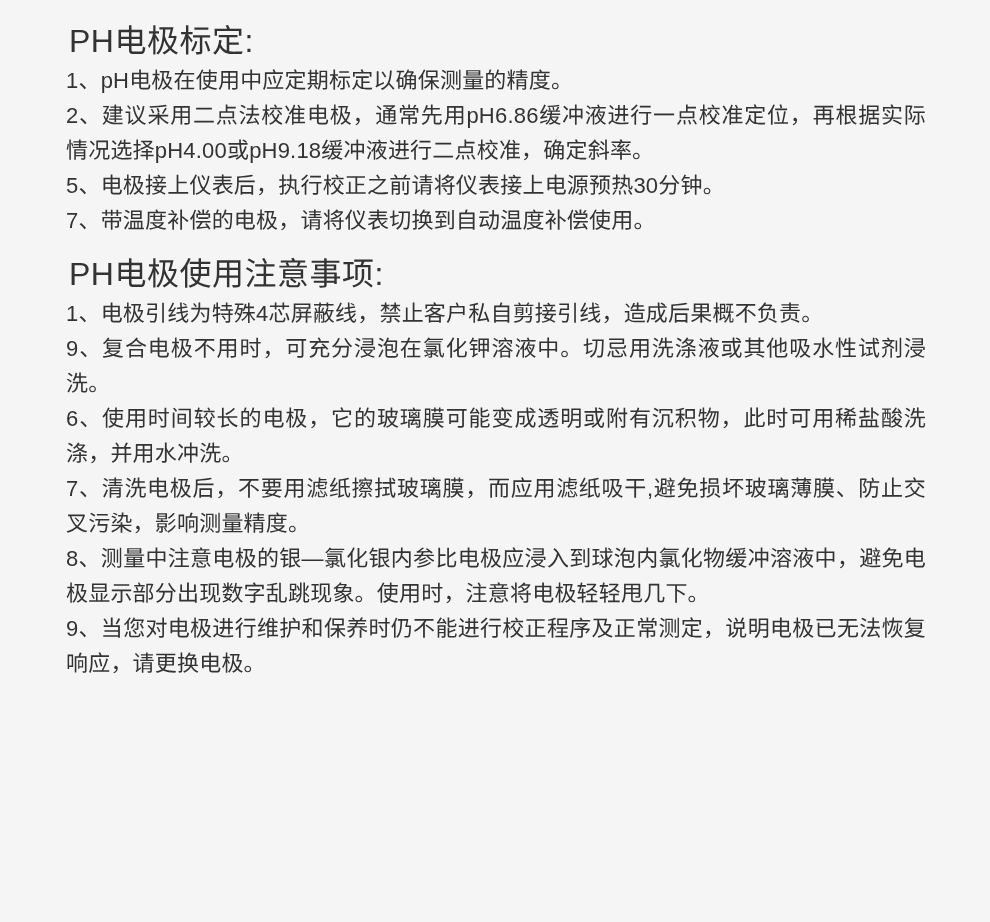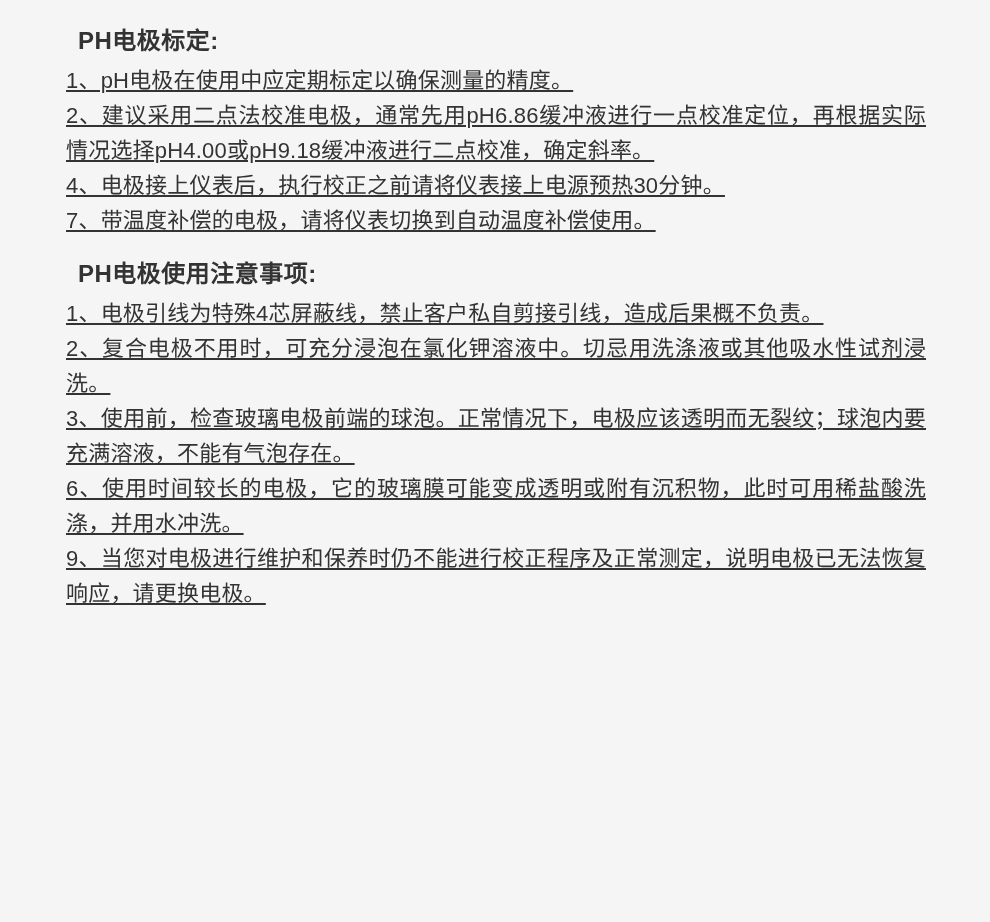--- a/index.html
+++ b/index.html
@@ -19,51 +19,51 @@
     width: 990px;
     padding: 22px 64px 0 66px;
   }
   .section {
     margin: 0;
   }
   .section + .section {
     margin-top: 17px;
   }
   .section-title {
-    font-size: 24px;
-    font-weight: 700;
+    font-size: 32px;
+    font-weight: 400;
     line-height: 38px;
-    margin: 0 0 3px 12px;
+    margin: 0 0 3px 3px;
     letter-spacing: 0.5px;
   }
   .item {
     font-size: 22px;
     line-height: 35px;
     margin: 0;
     letter-spacing: 0.2px;
     text-align: justify;
-    text-decoration: underline;
   }
 </style>
 </head>
 <body>
 
 <div class="page">
 
   <div class="section">
     <h1 class="section-title">PH电极标定:</h1>
     <p class="item">1、pH电极在使用中应定期标定以确保测量的精度。</p>
     <p class="item">2、建议采用二点法校准电极，通常先用pH6.86缓冲液进行一点校准定位，再根据实际情况选择pH4.00或pH9.18缓冲液进行二点校准，确定斜率。</p>
-    <p class="item">4、电极接上仪表后，执行校正之前请将仪表接上电源预热30分钟。</p>
+    <p class="item">5、电极接上仪表后，执行校正之前请将仪表接上电源预热30分钟。</p>
     <p class="item">7、带温度补偿的电极，请将仪表切换到自动温度补偿使用。</p>
   </div>
 
   <div class="section">
     <h1 class="section-title">PH电极使用注意事项:</h1>
     <p class="item">1、电极引线为特殊4芯屏蔽线，禁止客户私自剪接引线，造成后果概不负责。</p>
-    <p class="item">2、复合电极不用时，可充分浸泡在氯化钾溶液中。切忌用洗涤液或其他吸水性试剂浸洗。</p>
-    <p class="item">3、使用前，检查玻璃电极前端的球泡。正常情况下，电极应该透明而无裂纹；球泡内要充满溶液，不能有气泡存在。</p>
+    <p class="item">9、复合电极不用时，可充分浸泡在氯化钾溶液中。切忌用洗涤液或其他吸水性试剂浸洗。</p>
     <p class="item">6、使用时间较长的电极，它的玻璃膜可能变成透明或附有沉积物，此时可用稀盐酸洗涤，并用水冲洗。</p>
+    <p class="item">7、清洗电极后，不要用滤纸擦拭玻璃膜，而应用滤纸吸干,避免损坏玻璃薄膜、防止交叉污染，影响测量精度。</p>
+    <p class="item">8、测量中注意电极的银—氯化银内参比电极应浸入到球泡内氯化物缓冲溶液中，避免电极显示部分出现数字乱跳现象。使用时，注意将电极轻轻甩几下。</p>
     <p class="item">9、当您对电极进行维护和保养时仍不能进行校正程序及正常测定，说明电极已无法恢复响应，请更换电极。</p>
 
   </div>
 
 </div>
 
 </body></html>

